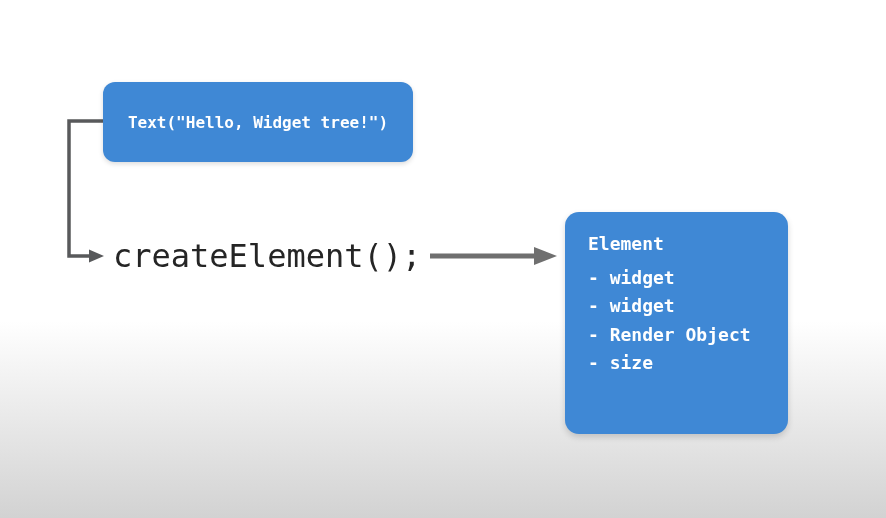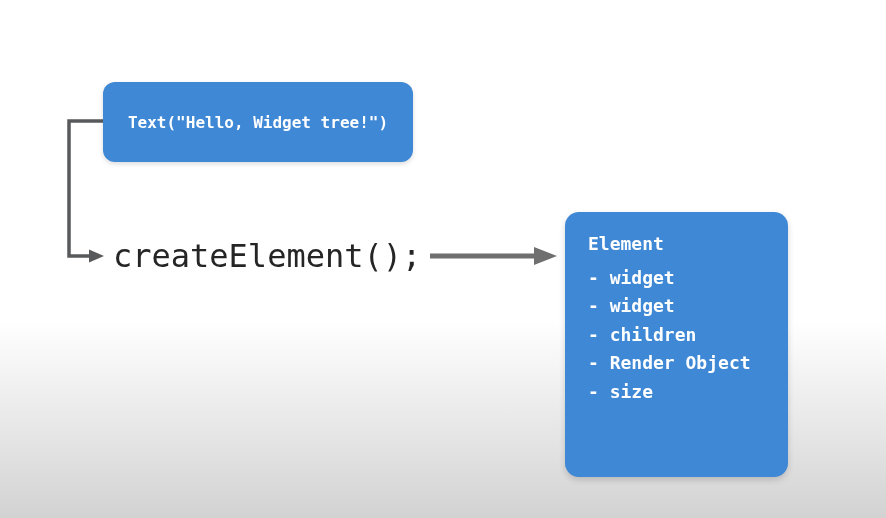--- a/index.html
+++ b/index.html
@@ -59,21 +59,21 @@
     position: absolute;
     left: 113px; top: 238px;
     font-size: 32px;
     line-height: 36px;
     color: var(--code-text-color);
     white-space: nowrap;
   }
   .element-box {
     position: absolute;
     left: 565px; top: 212px;
-    width: 223px; height: 265px;
+    width: 223px; height: 222px;
     box-sizing: border-box;
     background: var(--box-blue);
     border-radius: 14px;
     box-shadow: 0 3px 6px rgba(0,0,0,0.16);
     padding: 18px 10px 0 23px;
     color: var(--box-text-color);
     font-size: 18px;
     font-weight: bold;
   }
   .element-title {
@@ -101,18 +101,17 @@
   <div class="widget-box">
     <span>Text("Hello, Widget tree!")</span>
   </div>
 
   <div class="code-text">createElement();</div>
 
   <div class="element-box">
     <div class="element-title">Element</div>
     <div class="element-item">- widget</div>
     <div class="element-item">- widget</div>
-    <div class="element-item">- children</div>
     <div class="element-item">- Render Object</div>
     <div class="element-item">- size</div>
   </div>
 
 </div>
 
 </body></html>

